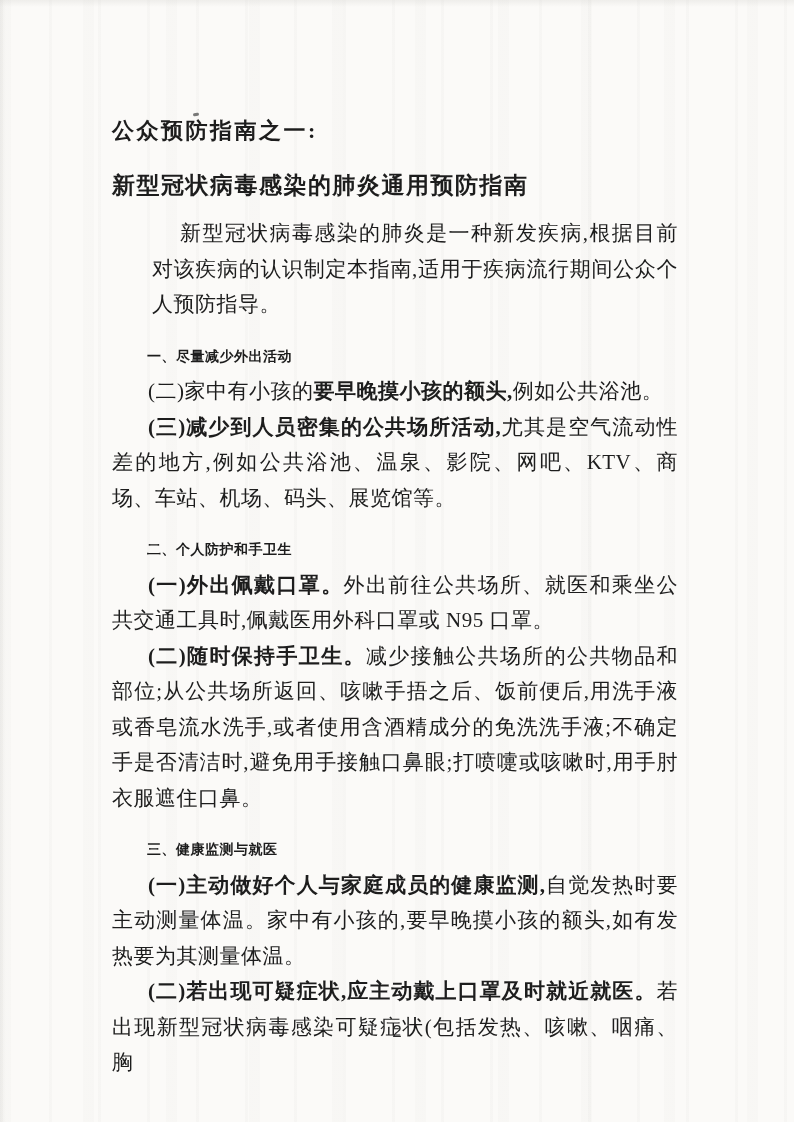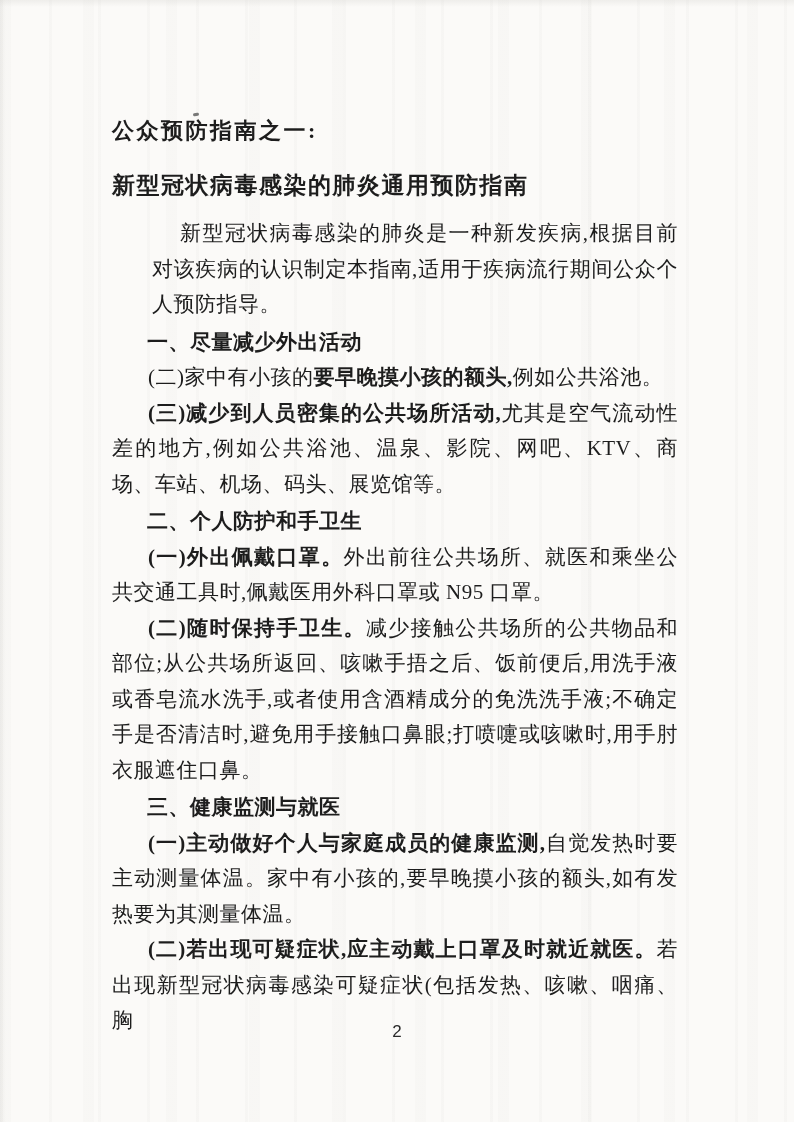--- a/index.html
+++ b/index.html
@@ -48,26 +48,26 @@
     font-size: 21px;
     line-height: 35.5px;
     text-align: justify;
     text-justify: inter-ideograph;
     letter-spacing: 0.5px;
     text-indent: 36px;
   }
   .para.intro { text-indent: 28px; margin-left: 40px; }
 
   .sect-heading {
-    font-size: 21px;
+    font-size: 14px;
     font-weight: bold;
     line-height: 35.5px;
     padding-left: 35px;
     letter-spacing: 0.5px;
-    margin-top: 2px;
+    margin-top: 16px;
   }
 
   .b { font-weight: bold; }
 
   .page-number {
     position: absolute;
     top: 1020px;
     left: 0;
     width: 100%;
     text-align: center;

